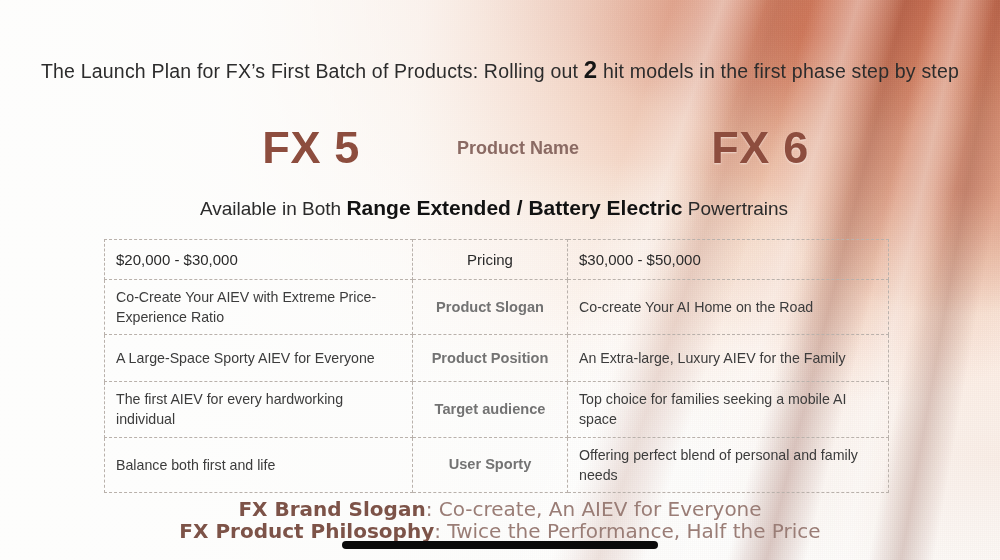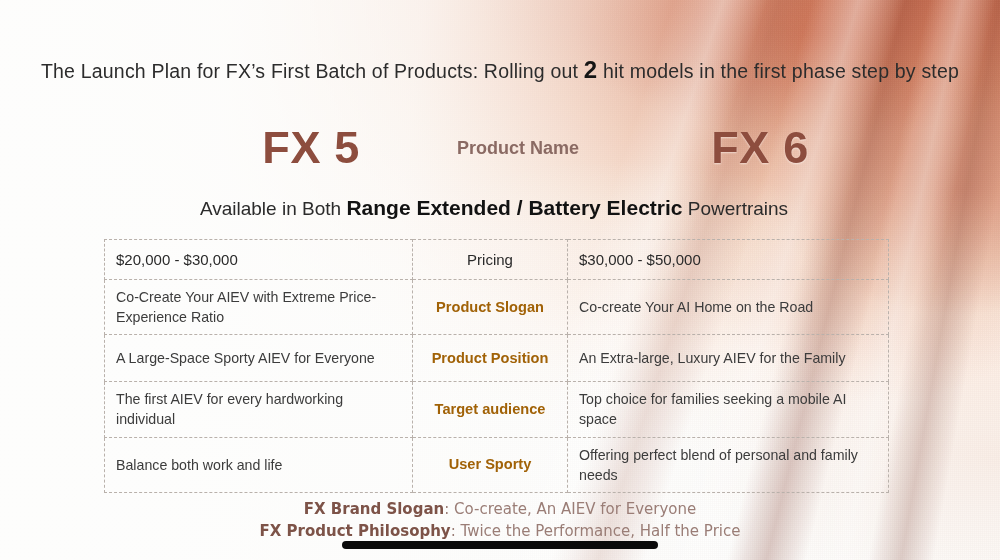--- a/index.html
+++ b/index.html
@@ -168,37 +168,37 @@
     vertical-align: middle;
     line-height: 1.42;
   }
   .col-left   { width: 308px; }
   .col-mid    { width: 155px; }
   .col-right  { width: 321px; }
 
   .spec-table td.cell-mid {
     text-align: center;
     font-weight: bold;
-    color: #a16207;
+    color: #737373;
     font-size: 14.6px;
   }
   .spec-table tr:first-child td { font-size: 15px; color: #2a2a2a; }
   .spec-table tr:first-child td.cell-mid { font-weight: normal; font-size: 15px; }
 
   .row-tall td { height: 47px; }
   .row-short td { height: 40px; }
 
   
   .footer {
     position: absolute;
     left: 0; right: 0;
     top: 498px;
     text-align: center;
     font-family: "DejaVu Sans", sans-serif;
-    font-size: 15px;
+    font-size: 20px;
     color: #9a7d76;
     line-height: 22px;
   }
   .footer .lbl { font-weight: bold; color: #7d5348; }
 
   .home-bar {
     position: absolute;
     left: 50%;
     transform: translateX(-50%);
     top: 541px;
@@ -252,21 +252,21 @@
           <td>A Large-Space Sporty AIEV for Everyone</td>
           <td class="cell-mid">Product Position</td>
           <td>An Extra-large, Luxury AIEV for the Family</td>
         </tr>
         <tr class="row-tall">
           <td>The first AIEV for every hardworking individual</td>
           <td class="cell-mid">Target audience</td>
           <td>Top choice for families seeking a mobile AI space</td>
         </tr>
         <tr class="row-tall">
-          <td>Balance both work and life</td>
+          <td>Balance both first and life</td>
           <td class="cell-mid">User Sporty</td>
           <td>Offering perfect blend of personal and family needs</td>
         </tr>
       </tbody>
     </table>
 
     <div class="footer">
       <div><span class="lbl">FX Brand Slogan</span><span>: Co-create, An AIEV for Everyone</span></div>
       <div><span class="lbl">FX Product Philosophy</span><span>: Twice the Performance, Half the Price</span></div>
     </div>

